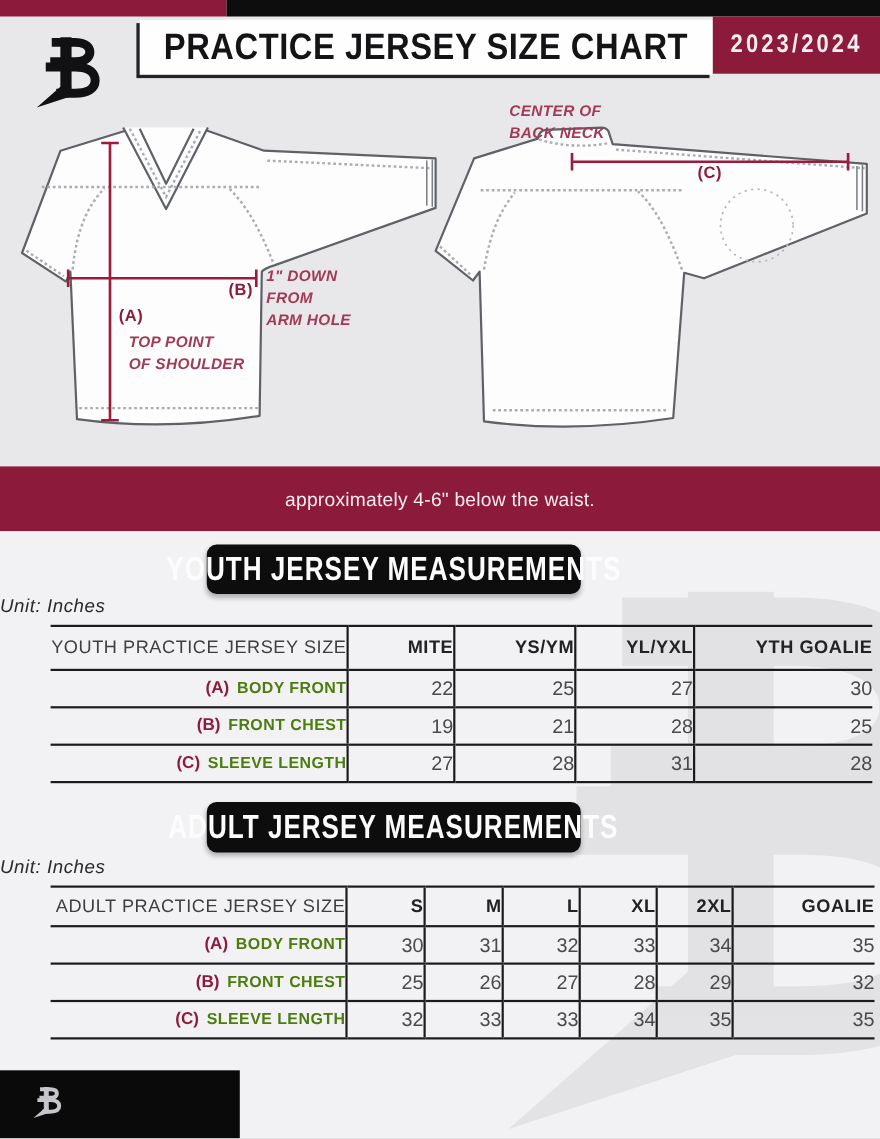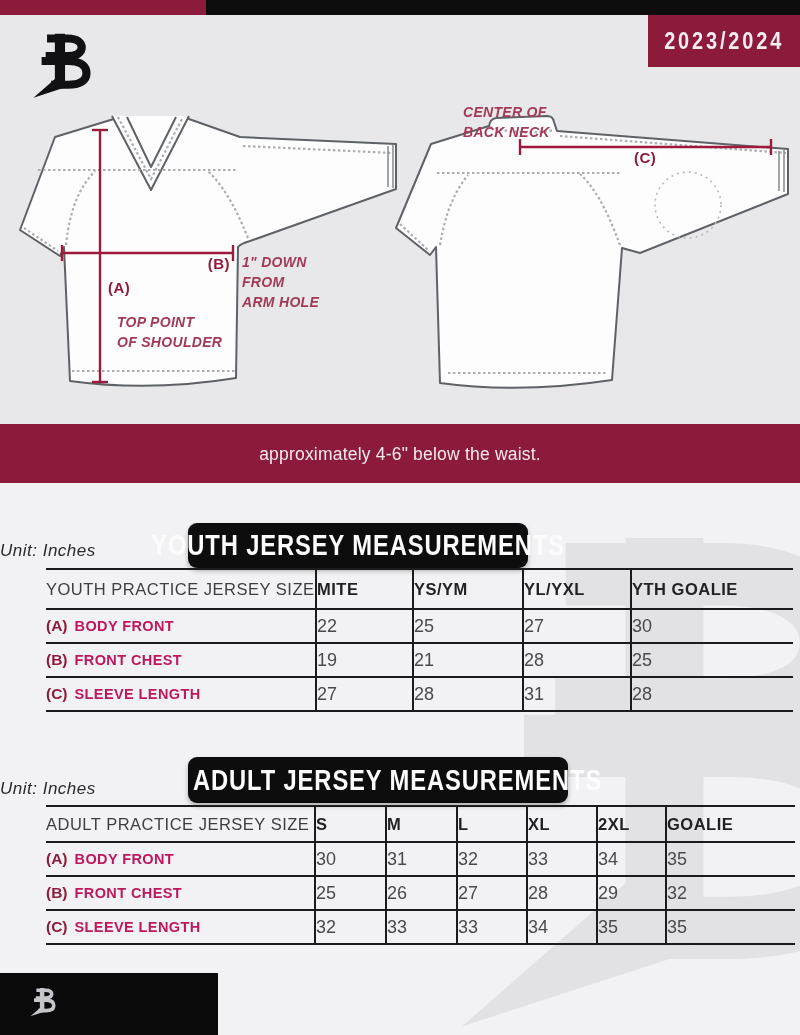--- a/index.html
+++ b/index.html
@@ -24,59 +24,59 @@
     position:absolute;left:648px;top:15px;width:152px;height:52px;background:#8B1A3B;
     display:flex;align-items:center;justify-content:center;
   }
   .year-box span{color:#F5EDF0;font-size:21px;font-weight:700;letter-spacing:3px;transform:scale(.95,1.1);}
   
   .diagram{position:absolute;left:0;top:95px;}
   .jersey{fill:#FDFDFE;stroke:#5E6166;stroke-width:2;stroke-linejoin:round;}
   .stitch{fill:none;stroke:#ABADB0;stroke-width:2.2;stroke-dasharray:2.5 2.5;}
   .thin{fill:none;stroke:#7C7F83;stroke-width:1.4;}
   .measure{fill:none;stroke:#9C1B3C;stroke-width:2.4;}
-  .anno{position:absolute;color:#A23A57;font-style:italic;font-size:14px;font-weight:600;line-height:20px;white-space:pre-line;letter-spacing:.3px;margin-top:12px;}
+  .anno{position:absolute;color:#A23A57;font-style:italic;font-size:14px;font-weight:600;line-height:20px;white-space:pre-line;letter-spacing:.3px;}
   .anno-key{position:absolute;color:#8E1B3C;font-style:normal;font-weight:800;font-size:15px;letter-spacing:.5px;}
   
   .notice{
     position:absolute;left:0;top:424px;width:800px;height:59px;background:#8B1A3B;
     display:flex;flex-direction:column;align-items:center;justify-content:center;
     color:#F6EBEF;font-size:17.5px;line-height:24px;letter-spacing:.2px;
   }
   
   .lower-bg{position:absolute;left:0;top:483px;width:800px;height:552px;background:#F2F2F4;}
   .watermark{position:absolute;left:420px;top:470px;color:#E1E1E4;opacity:.9;}
   .section-banner{
     position:absolute;left:188px;width:340px;background:#0D0D0E;border-radius:9px;
-    display:flex;align-items:center;justify-content:center;box-shadow:0 3px 5px rgba(0,0,0,.28);margin-top:28px;
+    display:flex;align-items:center;justify-content:center;box-shadow:0 3px 5px rgba(0,0,0,.28);
   }
   .section-banner span{color:#FCFCFC;font-size:27px;font-weight:800;letter-spacing:1px;white-space:nowrap;transform:scale(.88,1.12);}
   .banner-youth{top:495px;height:45px;}
-  .banner-adult{top:729px;height:46px;padding-left:40px;}
+  .banner-adult{top:729px;height:46px;}
   .unit{position:absolute;left:0;width:800px;font-style:italic;font-size:17px;font-weight:500;color:#2A2A2C;letter-spacing:.5px;}
   .unit-youth{top:541px;}
   .unit-adult{top:779px;}
   
   table.size-table{position:absolute;border-collapse:collapse;table-layout:fixed;}
   table.size-table td{
     border-top:2px solid #1B1B1B;border-bottom:2px solid #1B1B1B;
-    text-align:left;vertical-align:middle;padding:0;
+    text-align:right;vertical-align:middle;padding:0;
   }
   table.size-table td + td{border-left:2px solid #1B1B1B;}
   .t-youth{left:46px;top:568px;width:747px;}
   .t-adult{left:46px;top:805px;width:749px;}
   .t-youth tr.head td{height:38px;}
   .t-adult tr.head td{height:34px;margin-top:44px;}
   .t-youth tr.data td{height:32px;}
   .t-adult tr.data td{height:32px;}
   td.size-head{font-size:16.5px;font-weight:500;color:#3E3E40;letter-spacing:.5px;}
   tr.head td.col-head{font-size:16.5px;font-weight:700;color:#222224;letter-spacing:.5px;}
   td.row-label{text-align:left;padding-left:24px;}
   td.row-label .key{color:#8E1B3C;font-weight:800;font-size:15.5px;}
-  td.row-label .lbl{color:#be185d;font-weight:600;font-size:14.5px;letter-spacing:.4px;margin-left:7px;}
+  td.row-label .lbl{color:#4d7c0f;font-weight:600;font-size:14.5px;letter-spacing:.4px;margin-left:7px;}
   td.val{font-size:18px;font-weight:500;color:#4A4A4C;}
   
   .footer-black{position:absolute;left:0;top:973px;width:218px;height:62px;background:#0A0A0B;}
   .logo-footer{position:absolute;left:28px;top:9px;color:#C6C6CA;}
   .brand-name{position:absolute;left:66px;top:0;height:62px;display:flex;align-items:center;color:#F4F4F5;font-size:14.5px;font-weight:700;letter-spacing:7px;}
   .footer-maroon{
     position:absolute;left:218px;top:973px;width:582px;height:62px;background:#8E2040;
     color:#F4E9ED;font-size:15.5px;line-height:20.5px;padding:5px 0 0 14px;box-sizing:border-box;
     white-space:pre-line;letter-spacing:.1px;
   }
@@ -98,20 +98,23 @@
   </svg>
 
   <div class="top-strip">
     <div class="strip-maroon"></div>
     <div class="strip-black"></div>
   </div>
 
   <svg class="logo-header" width="68" height="78" viewBox="0 0 100 112">
     <use href="#b-logo"></use>
   </svg>
+  <div class="title-box">
+    <span>PRACTICE JERSEY SIZE CHART</span>
+  </div>
   <div class="year-box">
     <span>2023/2024</span>
   </div>
 
   <svg class="diagram" width="800" height="330" viewBox="0 0 800 330">
 
     <g>
       <path class="jersey" d="M396,133 L431,49 L489,31 Q490,24 496,23 L547,21 Q553,21 554,27 L557,36 L788,54 L788,99 L640,158 L622,153 L612,285 Q520,299 440,288 L436,152 L430,160 Z"></path>
       <path class="stitch" d="M437,78 H620"></path>
       <path class="stitch" d="M560,41 L786,58"></path>

